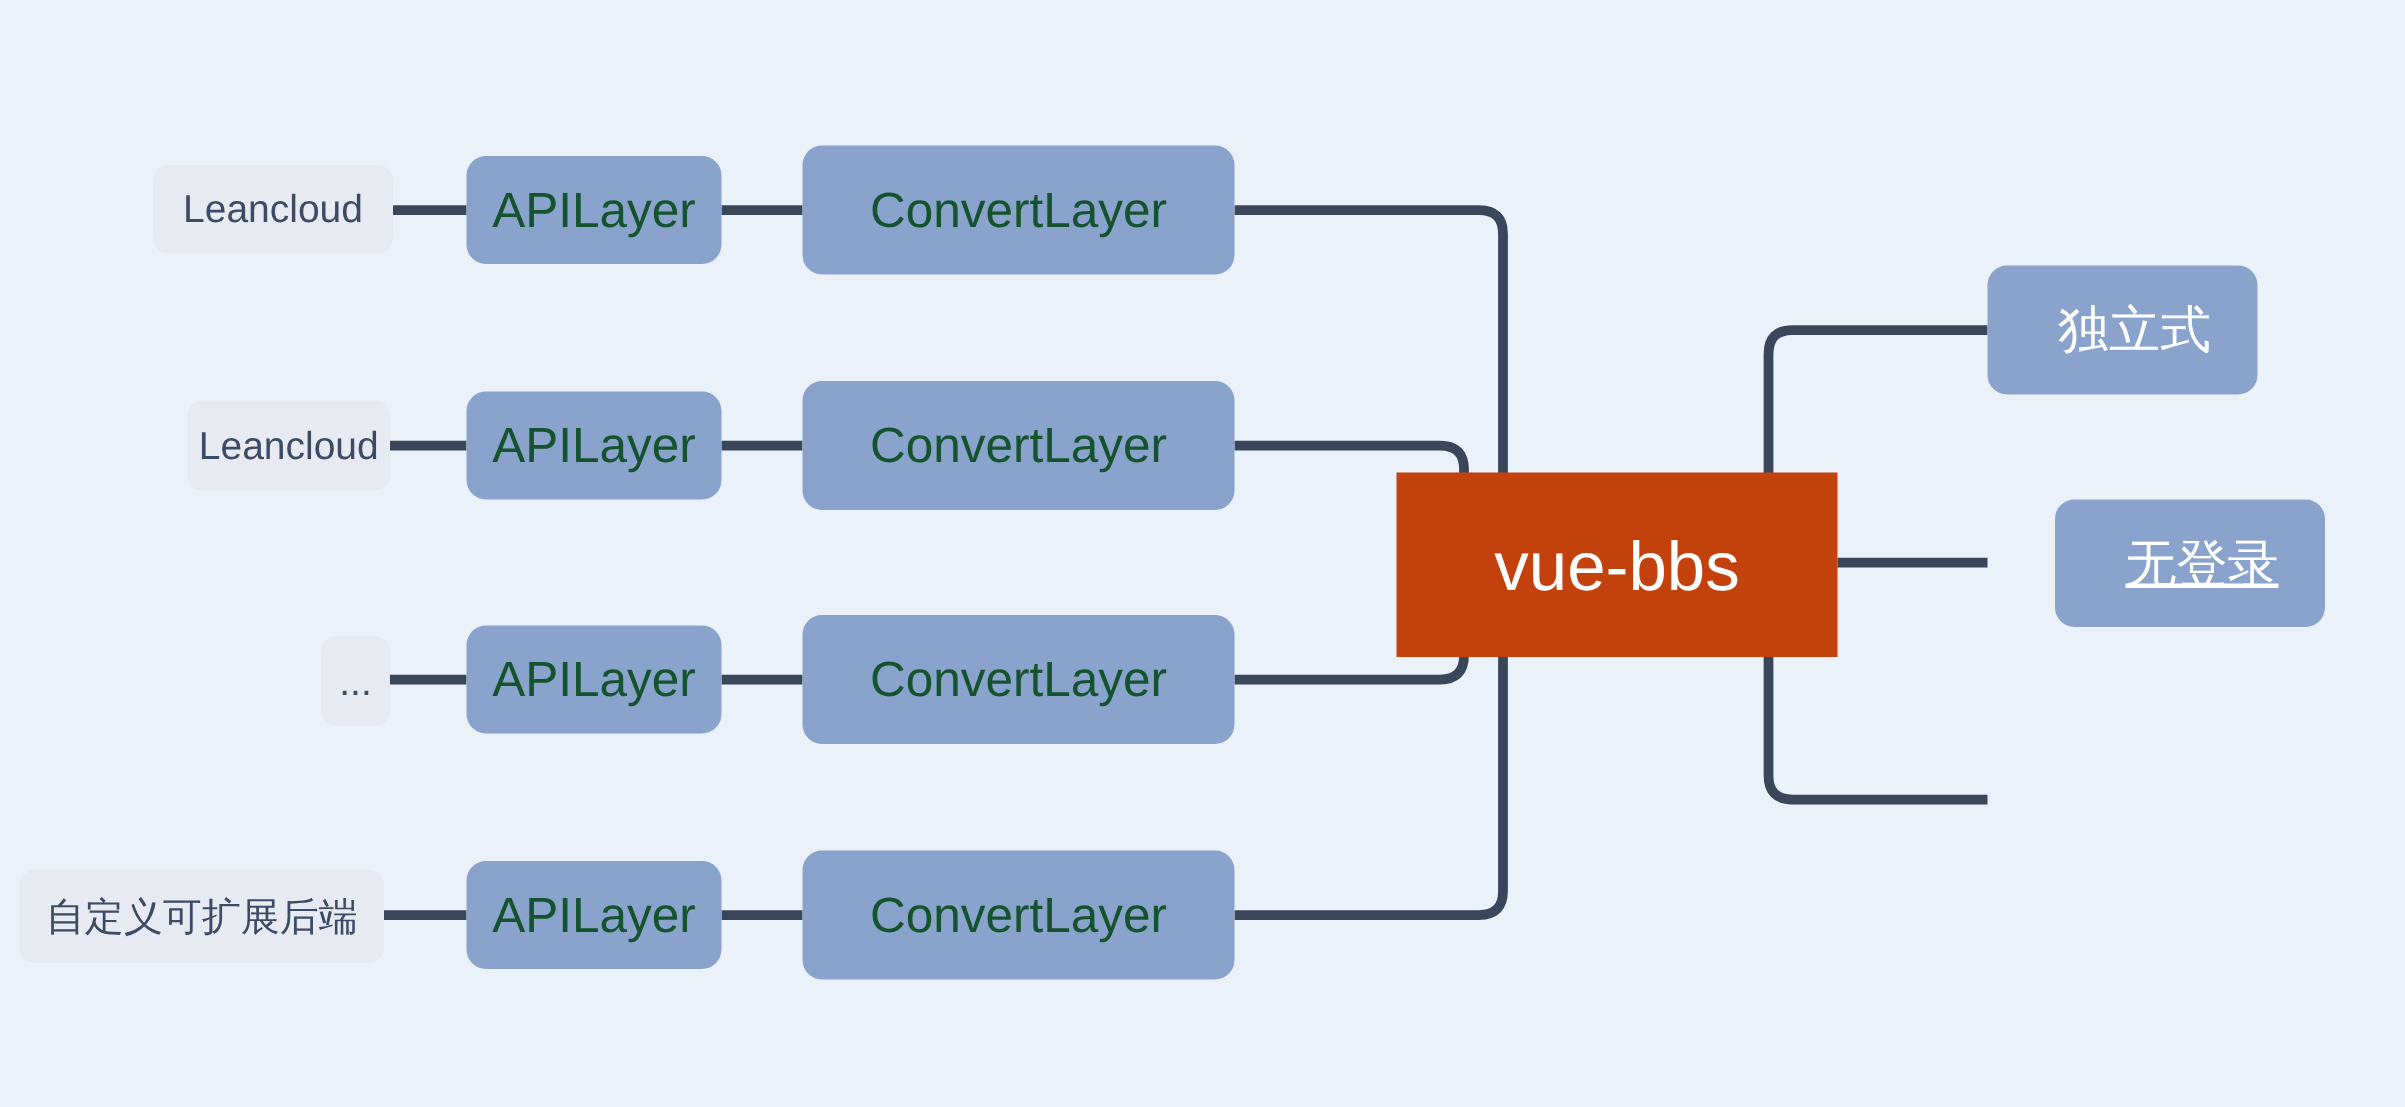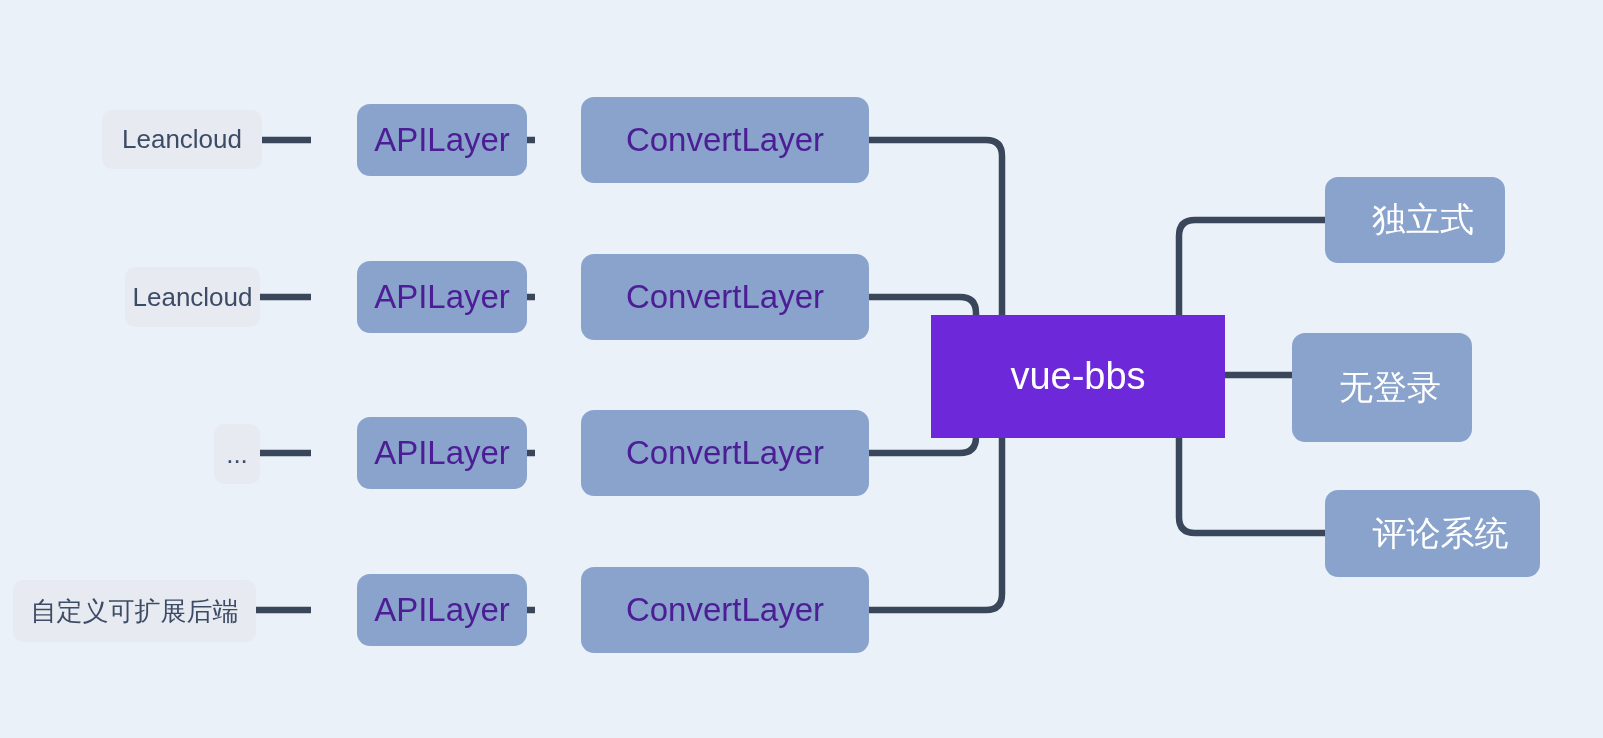--- a/index.html
+++ b/index.html
@@ -35,29 +35,28 @@
   }
   .node--gray {
     background: #e7ebf1;
     border-radius: 10px;
     color: #3d4c66;
     font-size: 26px;
   }
   .node--blue {
     background: #89a3cc;
     border-radius: 13px;
-    color: #4c1d95;
+    color: #14532d;
     font-size: 33px;
-    margin-left: 46px;
   }
   .node--cyan {
-    background: #6d28d9;
+    background: #c2410c;
     border-radius: 0;
     color: #ffffff;
-    font-size: 38px;
+    font-size: 46px;
   }
   .node--feature {
     background: #89a3cc;
     border-radius: 13px;
     color: #ffffff;
     font-size: 34px;
     padding-left: 16px;
   }
   
   #n-src-0 { left: 102px; top: 110px; width: 160px; height: 59px; }
@@ -71,21 +70,21 @@
   #n-api-3 { left: 311px; top: 574px; width: 170px; height: 72px; }
   
   #n-conv-0 { left: 535px; top: 97px;  width: 288px; height: 86px; }
   #n-conv-1 { left: 535px; top: 254px; width: 288px; height: 86px; }
   #n-conv-2 { left: 535px; top: 410px; width: 288px; height: 86px; }
   #n-conv-3 { left: 535px; top: 567px; width: 288px; height: 86px; }
   
   #n-root { left: 931px; top: 315px; width: 294px; height: 123px; }
   
   #n-feat-0 { left: 1325px; top: 177px; width: 180px; height: 86px; }
-  #n-feat-1 { left: 1292px; top: 333px; width: 180px; height: 109px; }
+  #n-feat-1 { left: 1370px; top: 333px; width: 180px; height: 85px; text-decoration: underline; }
   #n-feat-2 { left: 1325px; top: 490px; width: 215px; height: 87px; }
 </style>
 </head>
 <body>
 
 <div class="canvas">
 
   <svg class="edges" viewBox="0 0 1603 738" aria-hidden="true">
 
     <path d="M262 140 H311"></path>
@@ -120,15 +119,14 @@
 
   <div class="node node--blue" id="n-conv-0">ConvertLayer</div>
   <div class="node node--blue" id="n-conv-1">ConvertLayer</div>
   <div class="node node--blue" id="n-conv-2">ConvertLayer</div>
   <div class="node node--blue" id="n-conv-3">ConvertLayer</div>
 
   <div class="node node--cyan" id="n-root">vue-bbs</div>
 
   <div class="node node--feature" id="n-feat-0">独立式</div>
   <div class="node node--feature" id="n-feat-1">无登录</div>
-  <div class="node node--feature" id="n-feat-2">评论系统</div>
 
 </div>
 
 </body></html>

